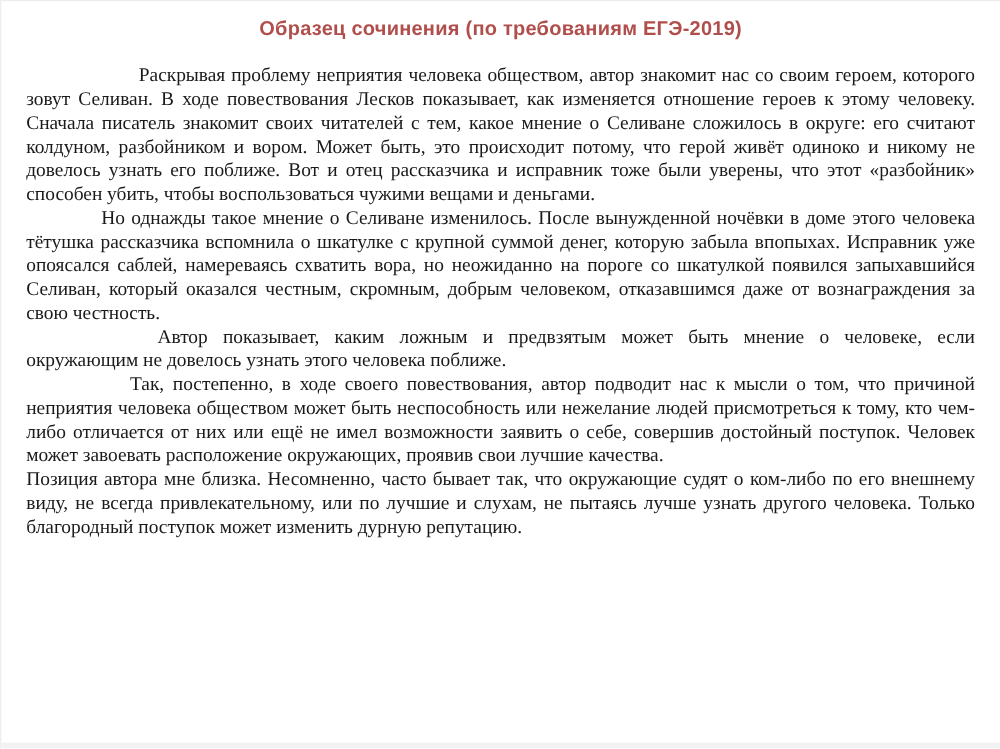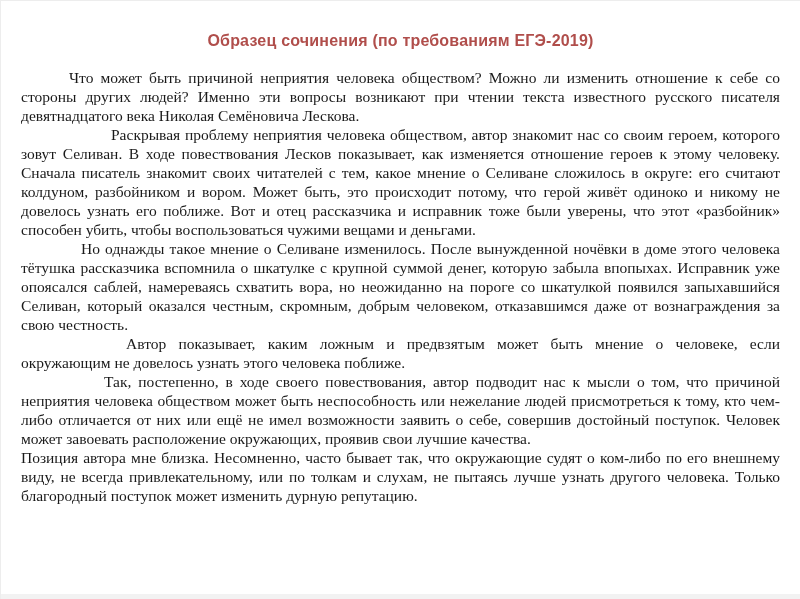--- a/index.html
+++ b/index.html
@@ -13,21 +13,21 @@
     height: 599px;
     background: #ffffff;
     border-top: 1px solid #ededed;
     border-left: 1px solid #ededed;
     box-sizing: border-box;
     overflow: hidden;
     font-family: "Liberation Serif", "DejaVu Serif", serif;
     color: #1a1a1a;
   }
   .title {
-    padding-top: 30px;
+    padding-top: 13px;
     text-align: center;
     font-family: "Liberation Sans", "DejaVu Sans", sans-serif;
     font-weight: bold;
     font-size: 16px;
     line-height: 20px;
     letter-spacing: 0.2px;
   }
   .content {
     margin-top: 17px;
     padding: 0 20px 0 20px;
@@ -55,22 +55,21 @@
     background: #f2f2f2;
   }
 </style>
 </head>
 <body>
 
 <div class="slide">
   <div class="title" style="color: rgb(176, 78, 75);">Образец сочинения (по требованиям ЕГЭ-2019)</div>
 
   <div class="content">
-    <p class="p1">Что может быть причиной неприятия человека обществом? Можно ли изменить отношение к себе со стороны других людей? Именно эти вопросы возникают при чтении текста известного русского писателя девятнадцатого века Николая Семёновича Лескова.</p>
     <p class="p2">Раскрывая проблему неприятия человека обществом, автор знакомит нас со своим героем, которого зовут Селиван. В ходе повествования Лесков показывает, как изменяется отношение героев к этому человеку. Сначала писатель знакомит своих читателей с тем, какое мнение о Селиване сложилось в округе: его считают колдуном, разбойником и вором. Может быть, это происходит потому, что герой живёт одиноко и никому не довелось узнать его поближе. Вот и отец рассказчика и исправник тоже были уверены, что этот «разбойник» способен убить, чтобы воспользоваться чужими вещами и деньгами.</p>
     <p class="p3">Но однажды такое мнение о Селиване изменилось. После вынужденной ночёвки в доме этого человека тётушка рассказчика вспомнила о шкатулке с крупной суммой денег, которую забыла впопыхах. Исправник уже опоясался саблей, намереваясь схватить вора, но неожиданно на пороге со шкатулкой появился запыхавшийся Селиван, который оказался честным, скромным, добрым человеком, отказавшимся даже от вознаграждения за свою честность.</p>
     <p class="p5">Автор показывает, каким ложным и предвзятым может быть мнение о человеке, если окружающим не довелось узнать этого человека поближе.</p>
     <p class="p6">Так, постепенно, в ходе своего повествования, автор подводит нас к мысли о том, что причиной неприятия человека обществом может быть неспособность или нежелание людей присмотреться к тому, кто чем-либо отличается от них или ещё не имел возможности заявить о себе, совершив достойный поступок. Человек может завоевать расположение окружающих, проявив свои лучшие качества.</p>
-    <p class="p7">Позиция автора мне близка. Несомненно, часто бывает так, что окружающие судят о ком-либо по его внешнему виду, не всегда привлекательному, или по толкам и слухам, не пытаясь лучше узнать другого человека. Только благородный поступок может изменить дурную репутацию.</p>
+    <p class="p7">Позиция автора мне близка. Несомненно, часто бывает так, что окружающие судят о ком-либо по его внешнему виду, не всегда привлекательному, или по лучшие и слухам, не пытаясь лучше узнать другого человека. Только благородный поступок может изменить дурную репутацию.</p>
   </div>
 
   <div class="bottom-strip"></div>
 </div>
 
 </body></html>

